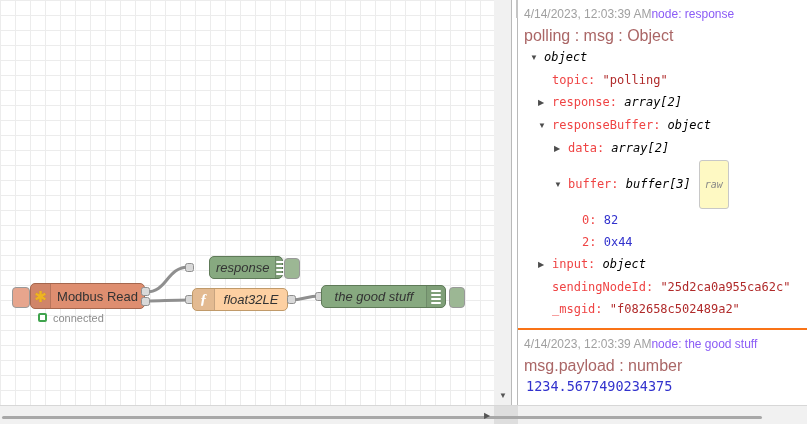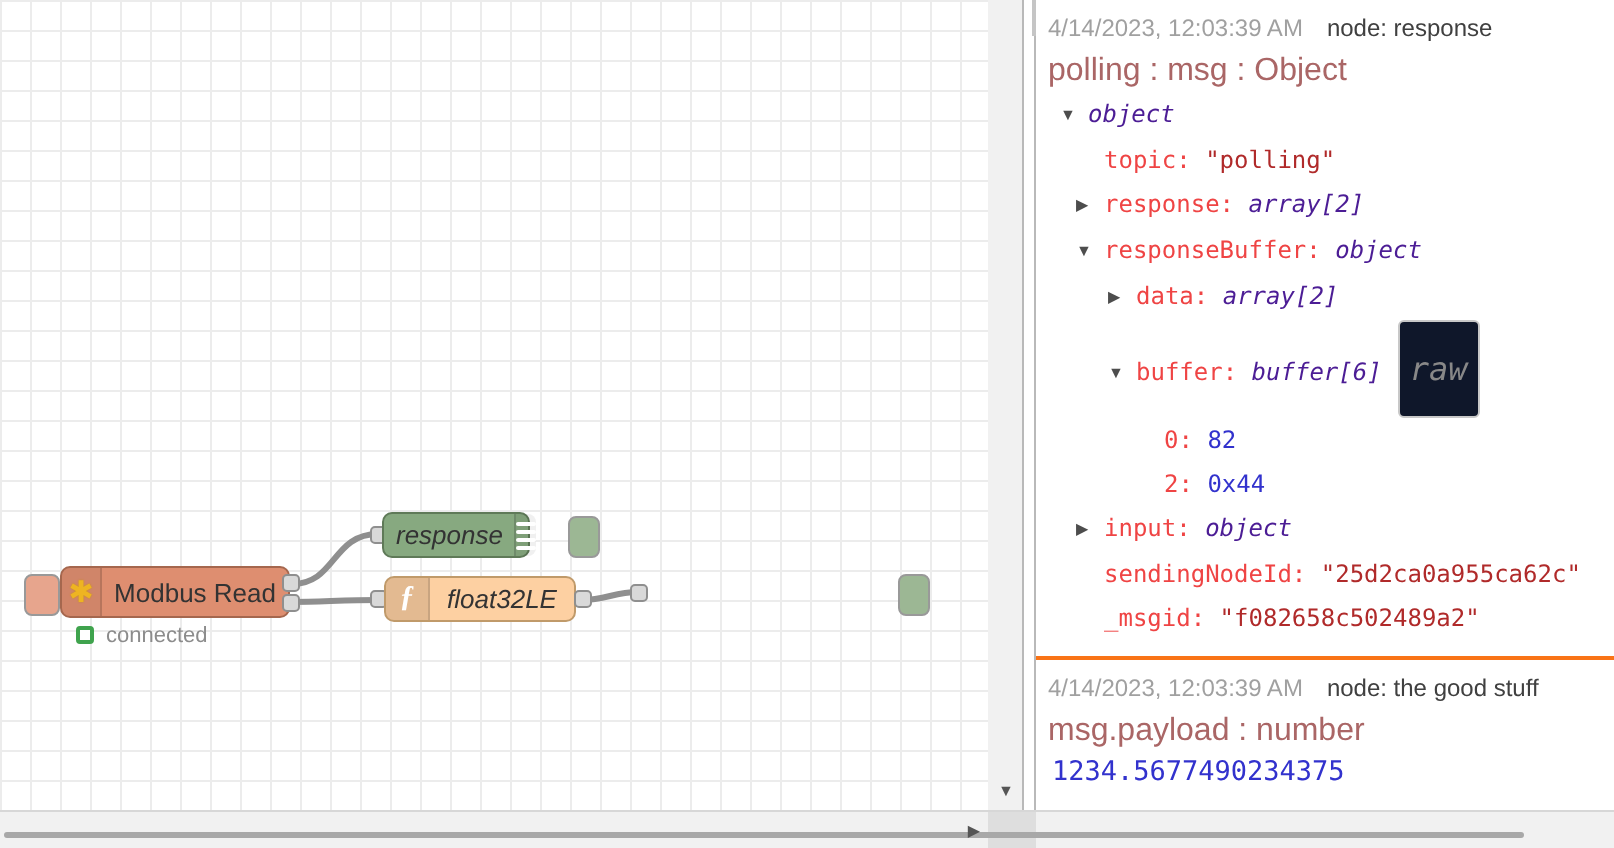--- a/index.html
+++ b/index.html
@@ -22,21 +22,21 @@
   .icon-box{display:flex;align-items:center;justify-content:center;width:25px;
     background:rgba(0,0,0,0.06);}
   .icon-box.right{border-left:1px solid rgba(0,0,0,0.12);border-radius:0 4px 4px 0;width:18px;}
   .icon-box.left{border-right:1px solid rgba(0,0,0,0.12);border-radius:4px 0 0 4px;}
 
   #node-modbus{left:30px;top:283px;width:115px;height:26px;background:#de8e70;border:1px solid #a5674e;}
   #modbus-button{position:absolute;left:12px;top:287px;width:16px;height:19px;background:#e7a58d;
     border:1px solid #999;border-radius:4px;}
   .modbus-flower{color:#eeb422;font-size:15px;line-height:1;text-shadow:0 0 1px #c9921a;}
 
-  #node-response{left:191px;top:256px;width:74px;height:23px;background:#87a980;border:1px solid #5f7a58;}
+  #node-response{left:209px;top:256px;width:74px;height:23px;background:#87a980;border:1px solid #5f7a58;}
   #response-button{position:absolute;left:284px;top:258px;width:14px;height:19px;background:#9cb794;
     border:1px solid #999;border-radius:4px;}
   #node-goodstuff{left:321px;top:285px;width:125px;height:23px;background:#87a980;border:1px solid #5f7a58;}
   #goodstuff-button{position:absolute;left:449px;top:287px;width:14px;height:19px;background:#9cb794;
     border:1px solid #999;border-radius:4px;}
   .bars{display:flex;flex-direction:column;gap:2px;}
   .bars div{width:10px;height:2px;background:#fff;border-radius:1px;}
 
   #node-function{left:192px;top:288px;width:96px;height:23px;background:#fdd0a2;border:1px solid #c09a6a;}
   .fn-glyph{color:#fff;font-style:italic;font-weight:bold;font-size:15px;
@@ -65,33 +65,33 @@
     font-size:8px;display:flex;align-items:center;justify-content:center;}
   #scroll-corner{position:absolute;left:494px;top:406px;width:24px;height:18px;background:#dedede;}
 
   
   #debug{position:absolute;left:518px;top:0;width:289px;height:405px;background:#fff;
     overflow:hidden;}
   .dbg-msg{padding:4px 4px 8px 6px;}
   .dbg-msg.second{border-top:2px solid #f97316;}
   .dbg-head{font-size:12px;line-height:21px;white-space:nowrap;}
   .dbg-date{color:#a0a0a0;}
-  .dbg-node{color:#404040;margin-left:12px;}
+  .dbg-node{color:#8b5cf6;}
   .dbg-meta{font-size:16px;line-height:21px;color:#aa6666;white-space:nowrap;}
   .tree-row{font-family:"DejaVu Sans Mono","Liberation Mono",monospace;font-size:12px;
     line-height:22px;color:#262626;white-space:nowrap;}
   .tr-arrow{display:inline-block;width:14px;font-size:8px;color:#4d4d4d;
     font-family:"Liberation Sans",sans-serif;vertical-align:1px;}
   .tr-key{color:#ef4444;}
-  .tr-type{font-style:italic;color:#4c1d95;}
+  .tr-type{font-style:italic;color:#000000;}
   .tr-string{color:#b02a2a;}
   .tr-number{color:#3232cd;}
   .raw-btn{display:inline-block;margin-left:8px;padding:16px 5px;border:1px solid #c8c8c8;
-    border-radius:3px;color:#888;font-style:italic;font-size:16px;line-height:15px;
-    font-family:"DejaVu Sans Mono","Liberation Mono",monospace;background:#0f172a;}
+    border-radius:3px;color:#888;font-style:italic;font-size:10px;line-height:15px;
+    font-family:"DejaVu Sans Mono","Liberation Mono",monospace;background:#fef9c3;}
   .dbg-value{font-family:"DejaVu Sans Mono","Liberation Mono",monospace;font-size:13.5px;
     color:#3232cd;line-height:21px;padding-left:2px;}
 </style>
 </head>
 <body>
 
 <div id="app">
 
   <div id="canvas">
     <svg id="wires" viewBox="0 0 494 405">
@@ -129,41 +129,52 @@
     <div class="port" style="left:185px;top:295px;"></div>
     <div id="node-function" class="nr-node">
       <div class="icon-box left">
         <span class="fn-glyph">ƒ</span>
       </div>
       <div class="nr-label it">float32LE</div>
     </div>
     <div class="port" style="left:287px;top:295px;"></div>
 
     <div class="port" style="left:315px;top:292px;"></div>
+    <div id="node-goodstuff" class="nr-node">
+      <div class="nr-label it">the good stuff</div>
+      <div class="icon-box right">
+        <div class="bars">
+            <div></div>
+            <div></div>
+            <div></div>
+            <div></div>
+          </div>
+      </div>
+    </div>
     <div id="goodstuff-button"></div>
   </div>
 
   <div id="vscroll"></div>
   <div id="vscroll-down">▼</div>
   <div id="divider"></div>
   <div id="vscroll-thumb"></div>
 
   <div id="debug">
     <div class="dbg-msg">
       <div class="dbg-head">
         <span class="dbg-date">4/14/2023, 12:03:39 AM</span><span class="dbg-node">node: response</span>
       </div>
       <div class="dbg-meta">polling : msg : Object</div>
       <div id="tree-container">
           <div class="tree-row" style="padding-left: 6px;"><span class="tr-arrow">▼</span><span class="tr-type">object</span></div>
           <div class="tree-row" style="padding-left: 28px;"><span class="tr-key">topic: </span><span class="tr-string">"polling"</span></div>
           <div class="tree-row" style="padding-left: 14px;"><span class="tr-arrow">▶</span><span class="tr-key">response: </span><span class="tr-type">array[2]</span></div>
           <div class="tree-row" style="padding-left: 14px;"><span class="tr-arrow">▼</span><span class="tr-key">responseBuffer: </span><span class="tr-type">object</span></div>
           <div class="tree-row" style="padding-left: 30px;"><span class="tr-arrow">▶</span><span class="tr-key">data: </span><span class="tr-type">array[2]</span></div>
-          <div class="tree-row" style="padding-left: 30px;"><span class="tr-arrow">▼</span><span class="tr-key">buffer: </span><span class="tr-type">buffer[6]</span><span class="raw-btn">raw</span></div>
+          <div class="tree-row" style="padding-left: 30px;"><span class="tr-arrow">▼</span><span class="tr-key">buffer: </span><span class="tr-type">buffer[3]</span><span class="raw-btn">raw</span></div>
           <div class="tree-row" style="padding-left: 58px;"><span class="tr-key">0: </span><span class="tr-number">82</span></div>
           <div class="tree-row" style="padding-left: 58px;"><span class="tr-key">2: </span><span class="tr-number">0x44</span></div>
           <div class="tree-row" style="padding-left: 14px;"><span class="tr-arrow">▶</span><span class="tr-key">input: </span><span class="tr-type">object</span></div>
           <div class="tree-row" style="padding-left: 28px;"><span class="tr-key">sendingNodeId: </span><span class="tr-string">"25d2ca0a955ca62c"</span></div>
           <div class="tree-row" style="padding-left: 28px;"><span class="tr-key">_msgid: </span><span class="tr-string">"f082658c502489a2"</span></div>
         </div>
     </div>
     <div class="dbg-msg second">
       <div class="dbg-head">
         <span class="dbg-date">4/14/2023, 12:03:39 AM</span><span class="dbg-node">node: the good stuff</span>

